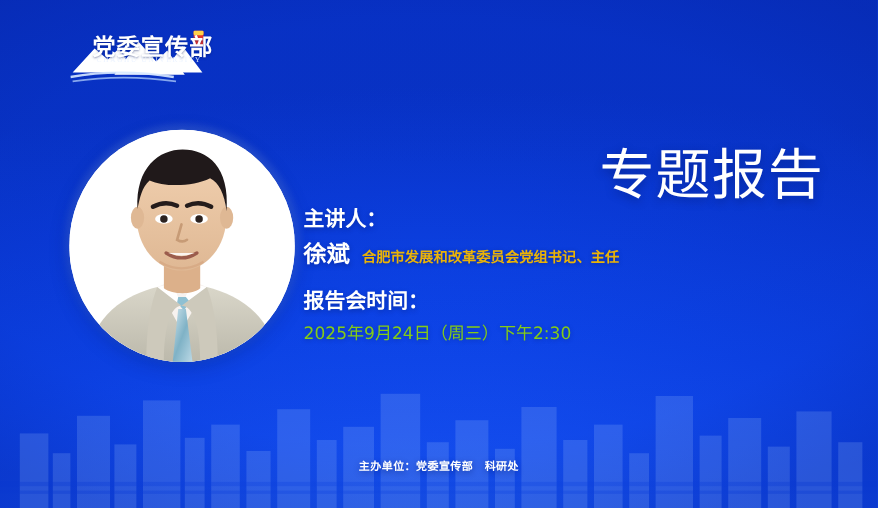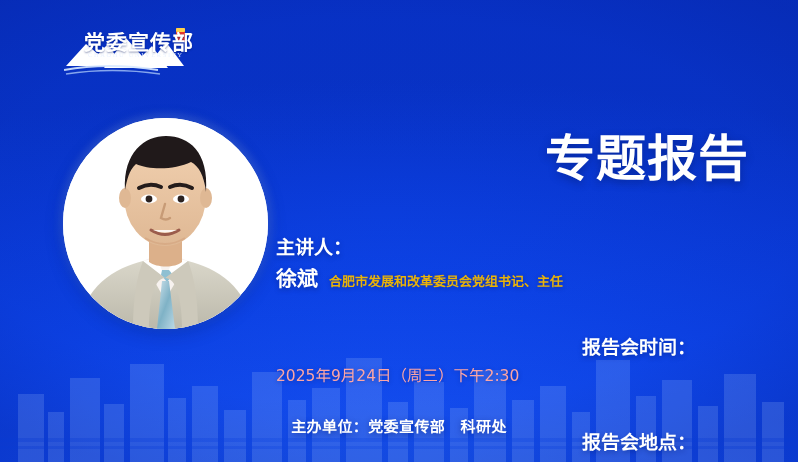--- a/index.html
+++ b/index.html
@@ -68,59 +68,58 @@
   .headline1{
     position:absolute;left:238px;top:59px;
     font-family:"DejaVu Sans","Liberation Sans",sans-serif;
     font-weight:700;font-size:47px;line-height:1;color:#ffffff;
     letter-spacing:0px;white-space:nowrap;
     text-shadow:0 3px 9px rgba(2,22,95,.45);
   }
   .headline2{
     position:absolute;right:49px;top:134px;
     font-family:"DejaVu Sans","Liberation Sans",sans-serif;
-    font-weight:700;font-size:50px;line-height:1;color:#ffffff;
+    font-weight:400;font-size:50px;line-height:1;color:#ffffff;
     letter-spacing:1px;white-space:nowrap;
     text-shadow:0 3px 9px rgba(2,22,95,.45);
   }
 
   
   .info{position:absolute;left:276px;top:190px;width:420px;}
   .lbl{
     font-family:"DejaVu Sans","Liberation Sans",sans-serif;
     font-weight:700;font-size:19px;color:#ffffff;line-height:1;
     text-shadow:0 2px 5px rgba(2,22,95,.40);
     white-space:nowrap;
-    margin-top:48px;
   }
   .row-speaker{display:flex;align-items:baseline;margin-top:12px;}
   .sp-name{
     font-family:"DejaVu Sans","Liberation Sans",sans-serif;
     font-weight:700;font-size:21px;color:#ffffff;line-height:1;
     text-shadow:0 2px 5px rgba(2,22,95,.40);white-space:nowrap;
   }
   .sp-title{
     font-family:"DejaVu Sans","Liberation Sans",sans-serif;
     font-weight:700;font-size:13px;color:#eab308;line-height:1;
     margin-left:11px;white-space:nowrap;
     text-shadow:0 1px 4px rgba(2,22,95,.40);
   }
-  .gap-lbl{text-align:right;}
+  .gap-lbl{margin-top:23px;}
   .val{
     font-family:"DejaVu Sans","Liberation Sans",sans-serif;
-    font-weight:400;font-size:15.5px;color:#fca5a5;line-height:1;
+    font-weight:400;font-size:15.5px;color:#84cc16;line-height:1;
     margin-top:12px;white-space:nowrap;
     text-shadow:0 1px 4px rgba(2,22,95,.35);
   }
 
   
   .footer{
     position:absolute;left:0;right:0;top:415px;text-align:center;
     font-family:"DejaVu Sans","Liberation Sans",sans-serif;
-    font-weight:700;font-size:15px;color:#ffffff;letter-spacing:.4px;
+    font-weight:700;font-size:10px;color:#ffffff;letter-spacing:.4px;
     text-shadow:0 2px 6px rgba(2,22,95,.45);
   }
 </style>
 </head>
 <body>
 
 <div id="poster">
 
   <div class="basecolor"></div>
 
@@ -241,18 +240,17 @@
   <div class="headline2">专题报告</div>
 
   <div class="info">
     <div class="lbl">主讲人：</div>
     <div class="row-speaker">
       <span class="sp-name">徐斌</span>
       <span class="sp-title">合肥市发展和改革委员会党组书记、主任</span>
     </div>
     <div class="lbl gap-lbl">报告会时间：</div>
     <div class="val">2025年9月24日（周三）下午2:30</div>
-    <div class="lbl gap-lbl">报告会地点：</div>
   </div>
 
   <div class="footer">主办单位：党委宣传部　科研处</div>
 
 </div>
 
 </body></html>

